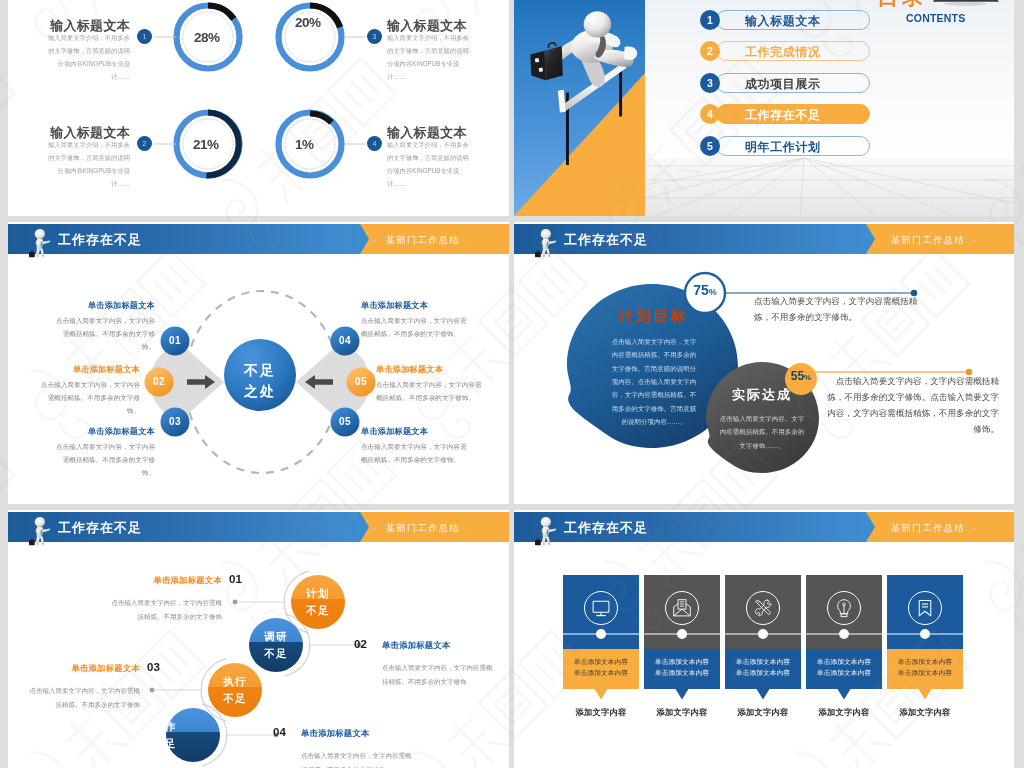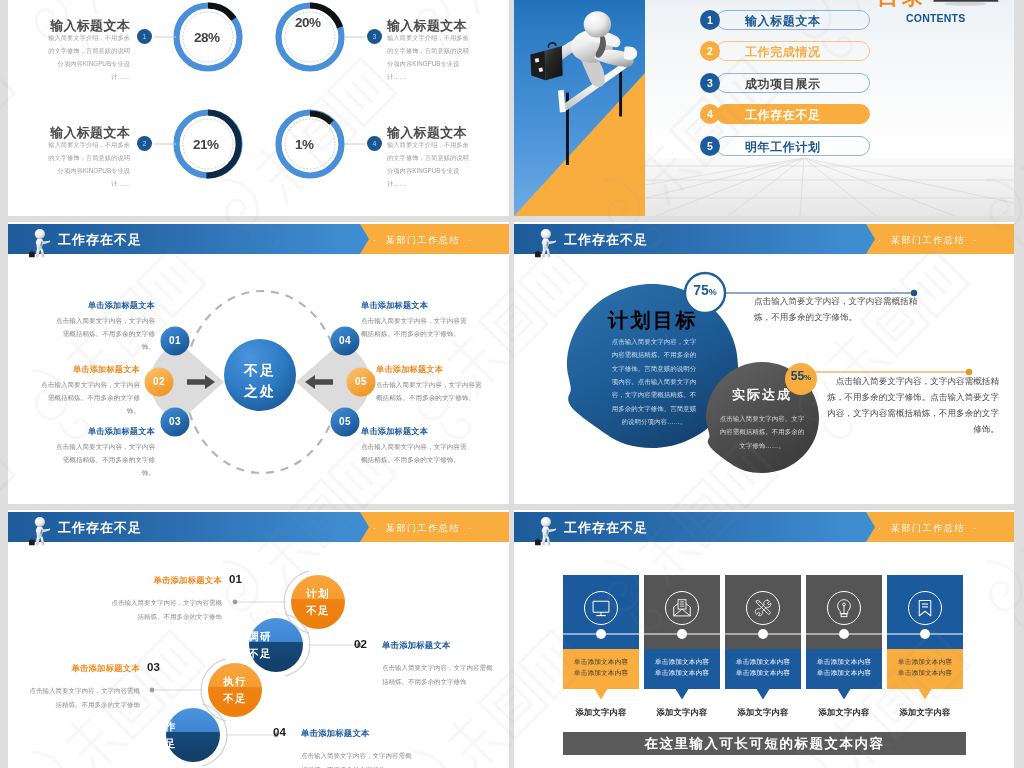--- a/index.html
+++ b/index.html
@@ -448,21 +448,21 @@
              C193 190 193 187 195 184 C197 181 192 172 192 164
              C192 134 217 108 248 108 Z" fill="url(#blob2g)"></path>
     <line x1="212" y1="39" x2="399" y2="39" stroke="#17548f" stroke-width="1"></line>
     <circle cx="400" cy="39" r="3.2" fill="#17548f"></circle>
     <line x1="300" y1="118" x2="454" y2="118" stroke="#f0921f" stroke-width="1"></line>
     <circle cx="455" cy="118" r="3.2" fill="#f0921f"></circle>
     <circle cx="191" cy="39" r="20" fill="#fff" stroke="#1f6098" stroke-width="2.4"></circle>
     <circle cx="287" cy="125" r="16" fill="#f9ad3f"></circle>
   </svg>
   <div id="s4txt">
-        <div class="" style="position:absolute;left:89px;top:85px;width:100px;color:#000000;font-size:20px;font-weight:bold;letter-spacing:2.5px;text-align:center">计划目标</div>
+        <div class="" style="position:absolute;left:89px;top:85px;width:100px;color:#c2410c;font-size:15px;font-weight:bold;letter-spacing:2.5px;text-align:center">计划目标</div>
         <div class="" style="position:absolute;left:96px;top:113px;width:88px;color:#cdddec;font-size:6.5px;line-height:2.05;text-align:center">点击输入简要文字内容，文字内容需概括精炼。不用多余的文字修饰。言简意赅的说明分项内容。点击输入简要文字内容，文字内容需概括精炼。不用多余的文字修饰。言简意赅的说明分项内容……。</div>
         <div class="" style="position:absolute;left:198px;top:164px;width:100px;color:#fff;font-size:13px;font-weight:bold;letter-spacing:2px;text-align:center">实际达成</div>
         <div class="" style="position:absolute;left:203px;top:190px;width:90px;color:#d6d6d6;font-size:6.5px;line-height:2.05;text-align:center">点击输入简要文字内容。文字内容需概括精炼。不用多余的文字修饰……。</div>
         <div class="" style="position:absolute;left:170px;top:60px;width:42px;text-align:center;color:#1c5a9e;font-size:14px;font-weight:bold">75<span style="font-size:9px">%</span></div>
         <div class="" style="position:absolute;left:268px;top:147px;width:38px;text-align:center;color:#14466f;font-size:12px;font-weight:bold">55<span style="font-size:8px">%</span></div>
         <div class="s4-note" style="position:absolute;left:240px;top:72px;width:172px;text-align:left">点击输入简要文字内容，文字内容需概括精炼，不用多余的文字修饰。</div>
         <div class="s4-note" style="position:absolute;left:313px;top:152px;width:172px;text-align:right">点击输入简要文字内容，文字内容需概括精炼，不用多余的文字修饰。点击输入简要文字内容，文字内容需概括精炼，不用多余的文字修饰。</div>
       </div>
 </div>
 
@@ -571,21 +571,21 @@
             <rect x="158" y="166" width="54" height="24" fill="url(#c-bl-t)" clip-path="url(#cp3)"></rect>
             <rect x="158" y="190" width="54" height="30" fill="url(#c-bl-b)" clip-path="url(#cp3)"></rect>
           </g>
         </g>
   </svg>
   <div id="s5txt">
         <div style="position:absolute;left:270px;top:75px;width:80px;text-align:center;color:#fff;font-size:10.5px;font-weight:bold;line-height:1.65;letter-spacing:1.2px">
           <div>计划</div>
           <div>不足</div>
         </div>
-        <div style="position:absolute;left:212px;top:118px;width:80px;text-align:center;color:#fff;font-size:10.5px;font-weight:bold;line-height:1.65;letter-spacing:1.2px">
+        <div style="position:absolute;left:228px;top:118px;width:80px;text-align:center;color:#fff;font-size:10.5px;font-weight:bold;line-height:1.65;letter-spacing:1.2px">
           <div>调研</div>
           <div>不足</div>
         </div>
         <div style="position:absolute;left:187px;top:163px;width:80px;text-align:center;color:#fff;font-size:10.5px;font-weight:bold;line-height:1.65;letter-spacing:1.2px">
           <div>执行</div>
           <div>不足</div>
         </div>
         <div style="position:absolute;left:145px;top:208px;width:80px;color:#fff;font-size:10.5px;font-weight:bold;line-height:1.65;letter-spacing:1.2px">
           <div>协作</div>
           <div>不足</div>
@@ -759,21 +759,20 @@
           </svg>
           <div style="position:absolute;left:0;top:74px;width:76px;height:40px;background:#f9ad3f"></div>
           <svg width="76" height="12" viewBox="0 0 76 12" style="position:absolute;left:0;top:114px">
             <path d="M31.5 0 L44.5 0 L38 10.5 Z" fill="#f9ad3f"></path>
           </svg>
           <div class="s6-line" style="top:83px;color:#333333">单击添加文本内容</div>
           <div class="s6-line" style="top:93.5px;color:#333333">单击添加文本内容</div>
           <div class="s6-cap" style="top:132px">添加文字内容</div>
         </div>
       </div>
-  <div class="s6-foot" style="position:absolute;left:49px;top:222px;width:403px;height:23px;line-height:23px;background:#5a5a5a;color:#fff;font-size:13.5px;font-weight:bold;text-align:center;letter-spacing:1.5px">在这里输入可长可短的标题文本内容</div>
 </div>
 
 <svg class="wmk" width="1024" height="768" viewBox="0 0 1024 768">
   <defs>
     <pattern id="wmp" width="270" height="270" patternUnits="userSpaceOnUse" patternTransform="rotate(-45 0 0)">
       <g fill="none" stroke="#909090" stroke-width="2.6" stroke-linejoin="round">
 
         <path d="M30 14 C44 28 46 48 34 60 C26 68 13 68 8 60 C3 52 7 40 16 37
                  C23 35 29 40 28 46 C27 51 21 53 18 50"></path>
         <path d="M14 70 C7 80 10 94 20 97 C27 99 33 94 32 87 C31 82 26 80 23 83"></path>

